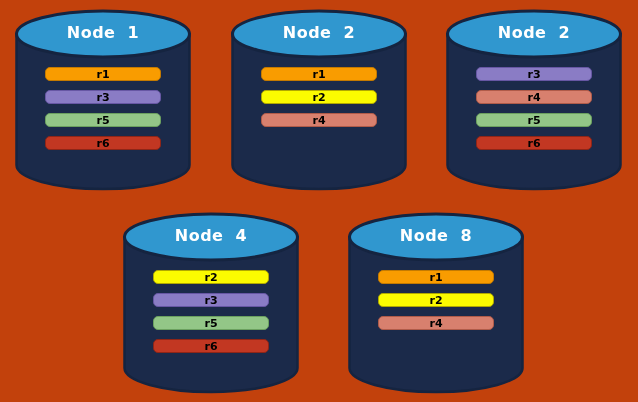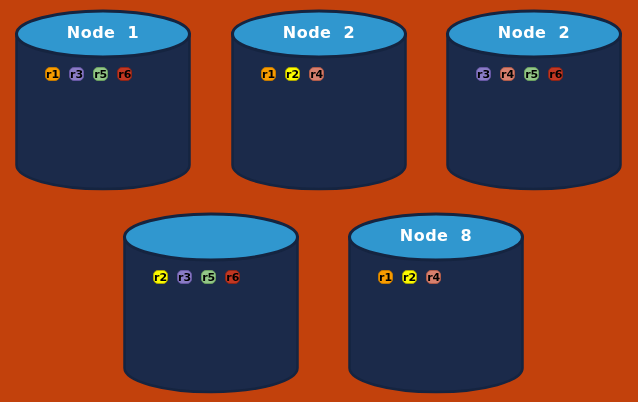--- a/index.html
+++ b/index.html
@@ -39,21 +39,21 @@
     letter-spacing: 0.5px;
     white-space: pre;
   }
   .replica-list {
     position: absolute;
     top: 59px;
     left: 50%;
     transform: translateX(-50%);
     width: 116px;
     display: flex;
-    flex-direction: row;
+    flex-direction: column;
     gap: 9px;
   }
   .bar {
     height: 14px;
     box-sizing: border-box;
     border: 1.5px solid;
     border-radius: 5px;
     display: flex;
     align-items: center;
     justify-content: center;
@@ -137,20 +137,21 @@
         <span class="bar-label">r6</span>
       </div>
     </div>
   </div>
 
   <div class="node n4">
     <svg width="178" height="184" viewBox="0 0 178 184">
       <path stroke-width="2.5" d="M2.5,26 L2.5,157 A86.5,24 0 0 0 175.5,157 L175.5,26 Z" style="fill: rgb(27, 42, 74); stroke: rgb(21, 36, 64);"></path>
       <ellipse cx="89" cy="26" rx="86.5" ry="23" stroke-width="3" style="fill: rgb(48, 151, 207); stroke: rgb(21, 36, 64);"></ellipse>
     </svg>
+    <div class="node-title">Node  4</div>
     <div class="replica-list">
       <div class="bar" style="background-color: rgb(251, 251, 0); border-color: rgb(176, 168, 0);">
         <span class="bar-label">r2</span>
       </div>
       <div class="bar" style="background-color: rgb(138, 124, 197); border-color: rgb(103, 87, 164);">
         <span class="bar-label">r3</span>
       </div>
       <div class="bar" style="background-color: rgb(147, 198, 135); border-color: rgb(107, 160, 95);">
         <span class="bar-label">r5</span>
       </div>

